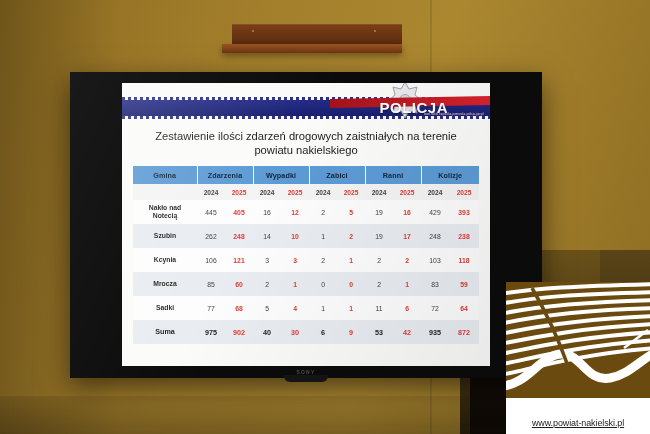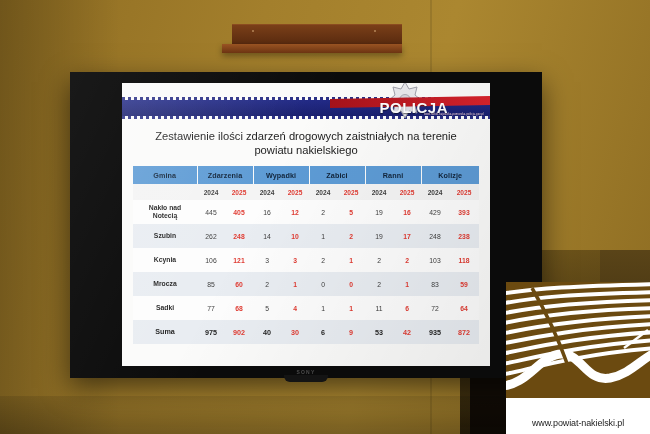--- a/index.html
+++ b/index.html
@@ -159,21 +159,21 @@
   .row-suma .c24{color:#1f1f1f;}
 
   
   .wm{
     position:absolute;left:506px;top:282px;width:144px;height:152px;
     background:#ffffff;overflow:hidden;
   }
   .wm-art{position:absolute;left:0;top:0;width:144px;height:116px;overflow:hidden;}
   .wm-url{
     position:absolute;left:0;right:0;bottom:6px;text-align:center;
-    color:#1d1d1d;font-size:9px;letter-spacing:-.1px;
+    color:#1d1d1d;font-size:9px;letter-spacing:-.1px;text-decoration:underline;
   }
 </style>
 </head>
 <body>
 
 <div class="scene">
 
   <div class="wall"></div>
   <div class="wall-shade-left"></div>
   <div class="wall-seam"></div>

